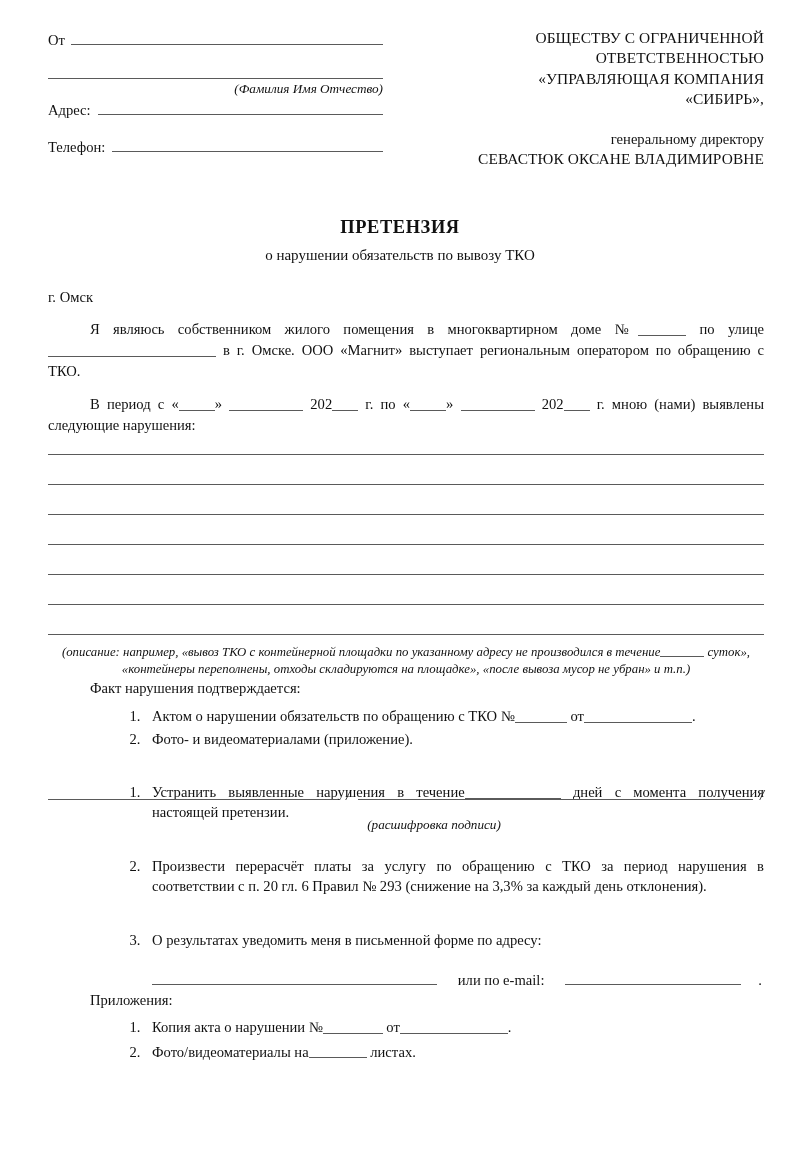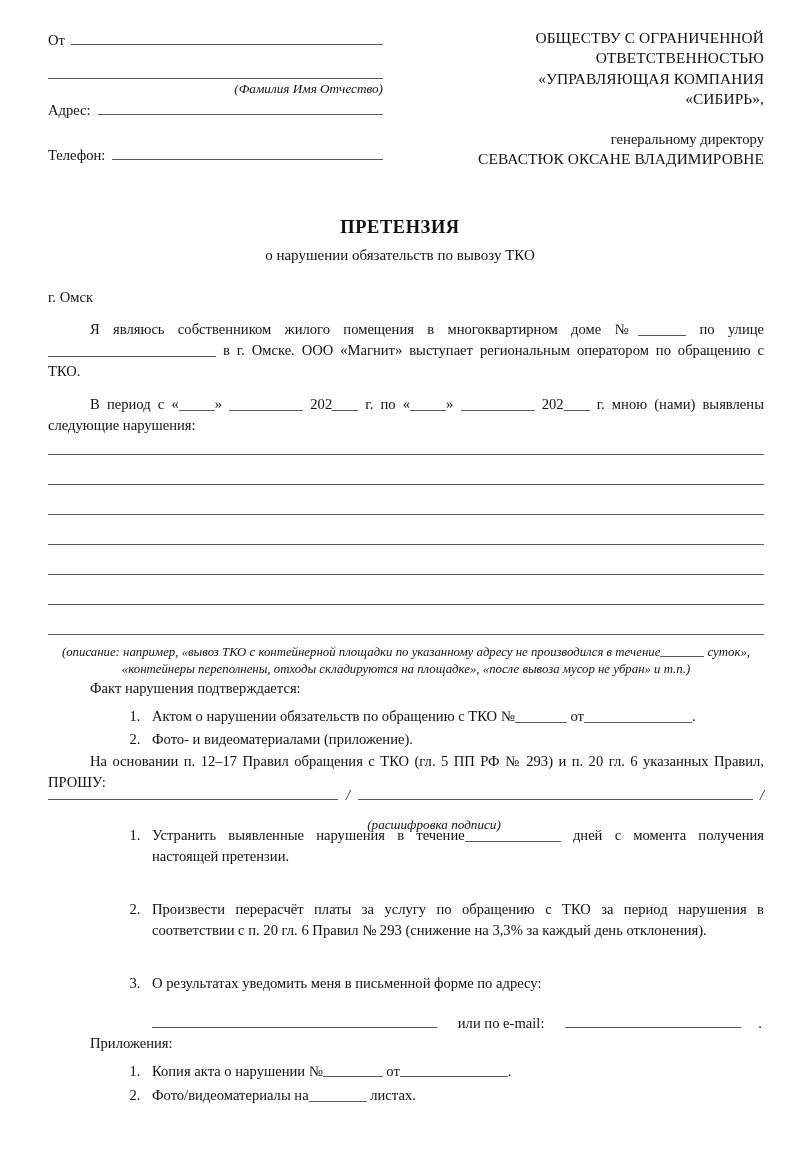--- a/index.html
+++ b/index.html
@@ -88,21 +88,21 @@
     line-height: 1.2;
   }
   .row-field {
     display: flex;
     align-items: baseline;
     gap: 7px;
     margin-top: 4px;
   }
   .row-field .label { white-space: nowrap; }
   .row-field .rule { flex: 1 1 auto; }
-  .row-phone { margin-top: 25px; }
+  .row-phone { margin-top: 17px; }
 
   
   .title-wrap {
     text-align: center;
     margin-top: 46px;
   }
   .doc-title {
     font-weight: bold;
     font-size: 18.4px;
     letter-spacing: 0.6px;
@@ -321,21 +321,20 @@
     <p class="para section-lead">Факт нарушения подтверждается:</p>
 
     <ol class="numlist">
       <li>
         <span>Актом о нарушении обязательств по обращению с ТКО №</span><span class="rule r-act-no"></span>
         <span>от</span><span class="rule r-act-date"></span><span>.</span>
       </li>
       <li>Фото- и видеоматериалами (приложение).</li>
     </ol>
 
-    <p class="para section-lead">На основании п. 12–17 Правил обращения с ТКО (гл. 5 ПП РФ № 293) и п. 20 гл. 6 указанных Правил, ПРОШУ:</p>
 
     <ol class="numlist spaced">
       <li>
         <span>Устранить выявленные нарушения в течение</span><span class="rule r-days"></span>
         <span>дней с момента получения настоящей претензии.</span>
       </li>
       <li>Произвести перерасчёт платы за услугу по обращению с ТКО за период нарушения в соответствии с п. 20 гл. 6 Правил № 293 (снижение на 3,3% за каждый день отклонения).</li>
       <li>О результатах уведомить меня в письменной форме по адресу:</li>
     </ol>
 

